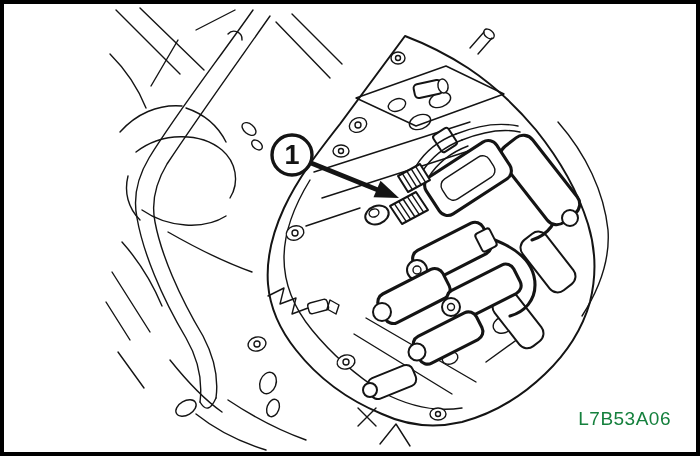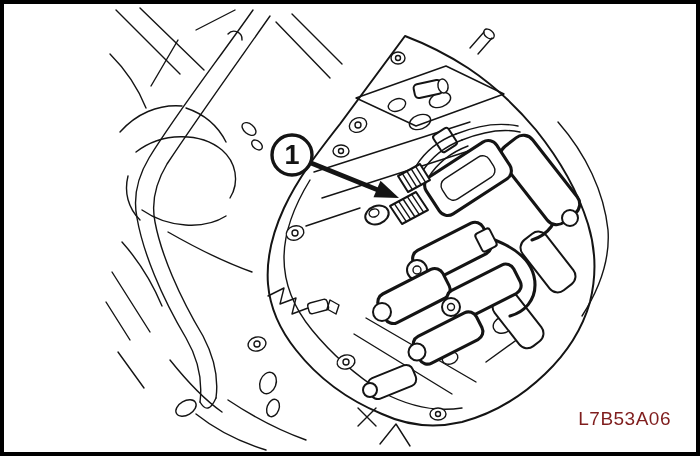--- a/index.html
+++ b/index.html
@@ -25,21 +25,21 @@
   .callout-text{
     fill:#141414;stroke:none;
     font-family:"Liberation Sans", sans-serif;
     font-weight:bold;font-size:27px;
     text-anchor:middle;
   }
   .code{
     position:absolute;
     right:25px;bottom:22px;
     font-size:19px;
-    color:#7f1d1d;
+    color:#15803d;
     letter-spacing:0.5px;
     white-space:nowrap;
   }
 </style>
 </head>
 <body>
 
 <div class="frame">
 
   <svg width="692" height="448" viewBox="4 4 692 448">

